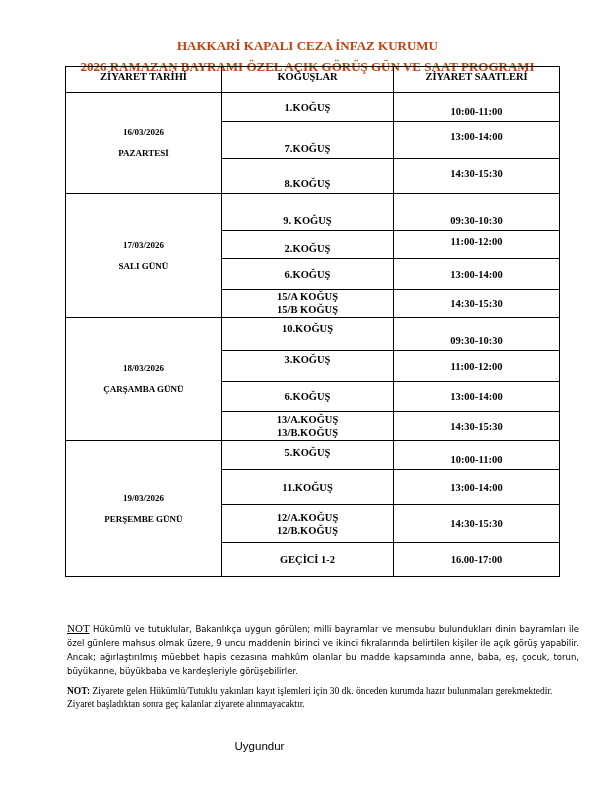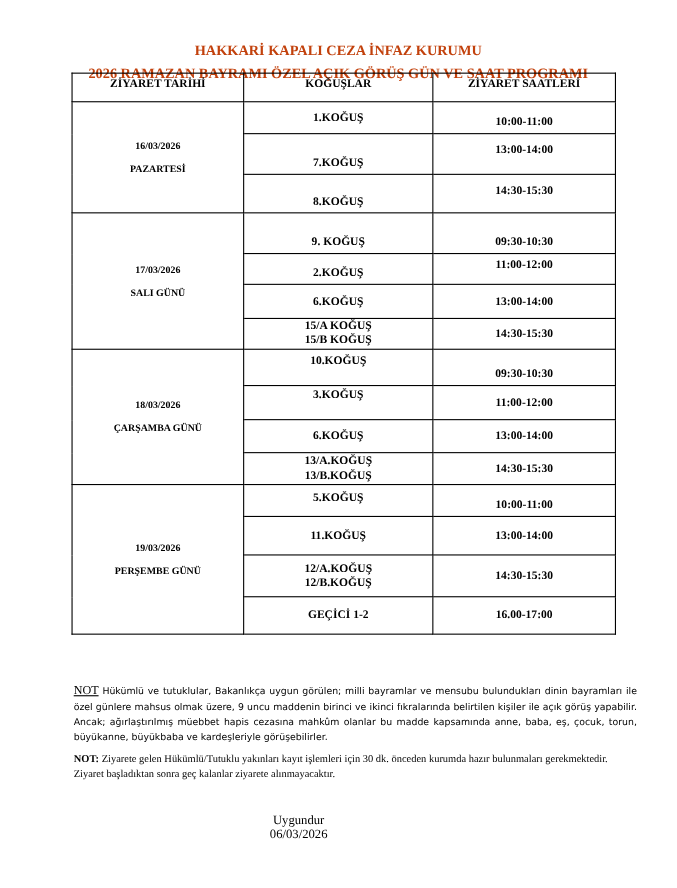--- a/index.html
+++ b/index.html
@@ -11,21 +11,21 @@
   td, th { border:1.3px solid #000; text-align:center; font-size:10.5px; font-weight:bold; padding:0; vertical-align:middle; line-height:13px; }
   th { vertical-align:top; font-size:10.5px; padding-top:3px; }
   .date-cell { font-size:9px; line-height:21px; }
   .ward, .time { font-size:10.5px; }
   .top { vertical-align:top; padding-top:8px; }
   .bottom { vertical-align:bottom; padding-bottom:3px; }
   .note1 { position:absolute; left:67px; top:621px; width:512px; font-family:"DejaVu Sans", sans-serif; font-size:8.5px; line-height:14px; text-align:justify; }
   .note1 .lbl { font-family:"Liberation Serif", serif; font-weight:normal; text-decoration:underline; font-size:11px; }
   .note2 { position:absolute; left:67px; top:685px; width:512px; font-family:"Liberation Serif", serif; font-size:9.5px; line-height:13px; }
   .note2 .lbl { font-weight:bold;text-align:center; }
-  .sign { position:absolute; left:0; width:519px; top:740px; text-align:center; font-size:11.5px; line-height:13px; font-family:Liberation Serif, serif;margin-left:12px; }
+  .sign { position:absolute; left:0; width:519px; top:740px; text-align:center; font-size:11.5px; line-height:13px; font-family:Liberation Sans, sans-serif; }
 </style>
 </head>
 <body>
 
 <div id="t1" class="title">HAKKARİ KAPALI CEZA İNFAZ KURUMU</div>
 <div id="t2" class="title">2026 RAMAZAN BAYRAMI ÖZEL AÇIK GÖRÜŞ GÜN VE SAAT PROGRAMI</div>
 
 <table>
   <colgroup>
       <col style="width:156px">
@@ -129,14 +129,13 @@
   </tr>
 </tbody>
   </table>
 
 <div class="note1"><span class="lbl">NOT</span><span> Hükümlü ve tutuklular, Bakanlıkça uygun görülen; milli bayramlar ve mensubu bulundukları dinin bayramları ile özel günlere mahsus olmak üzere, 9 uncu maddenin birinci ve ikinci fıkralarında belirtilen kişiler ile açık görüş yapabilir. Ancak; ağırlaştırılmış müebbet hapis cezasına mahkûm olanlar bu madde kapsamında anne, baba, eş, çocuk, torun, büyükanne, büyükbaba ve kardeşleriyle görüşebilirler.</span></div>
 
 <div class="note2"><span class="lbl">NOT:</span><span> Ziyarete gelen Hükümlü/Tutuklu yakınları kayıt işlemleri için 30 dk. önceden kurumda hazır bulunmaları gerekmektedir. Ziyaret başladıktan sonra geç kalanlar ziyarete alınmayacaktır.</span></div>
 
 <div class="sign">
   <div>Uygundur</div>
-  <div>06/03/2026</div>
 </div>
 
 </body></html>

